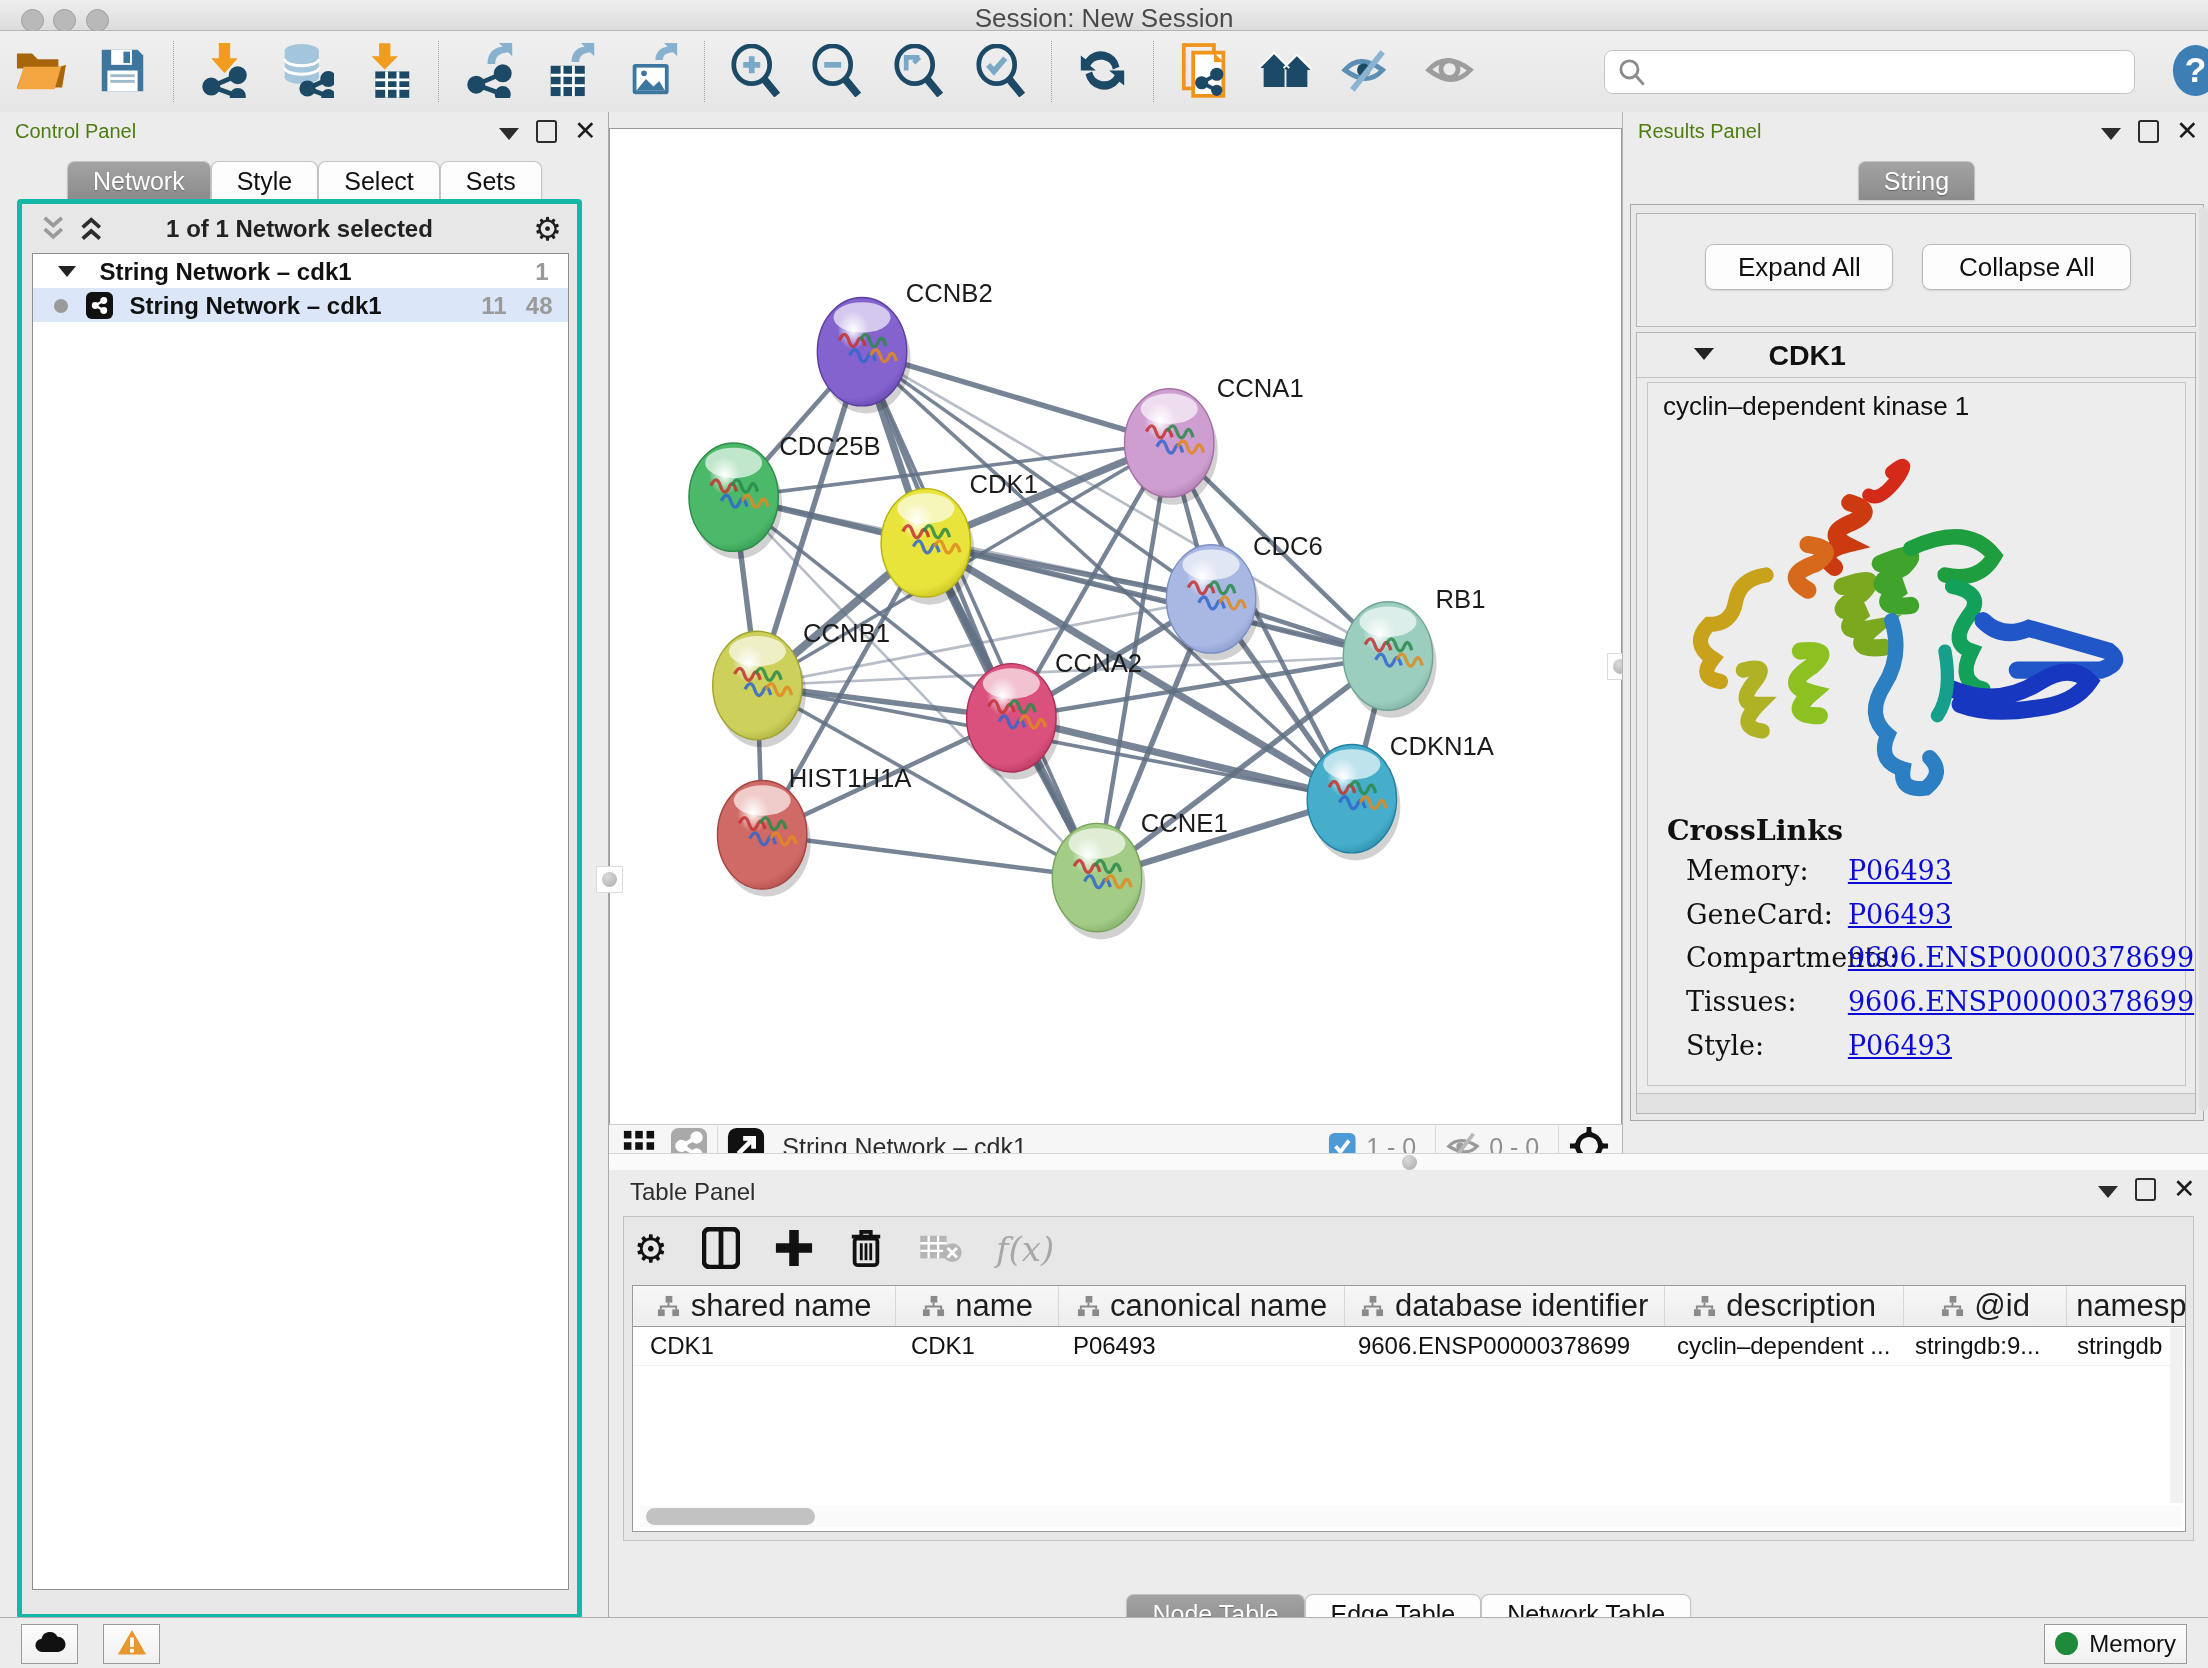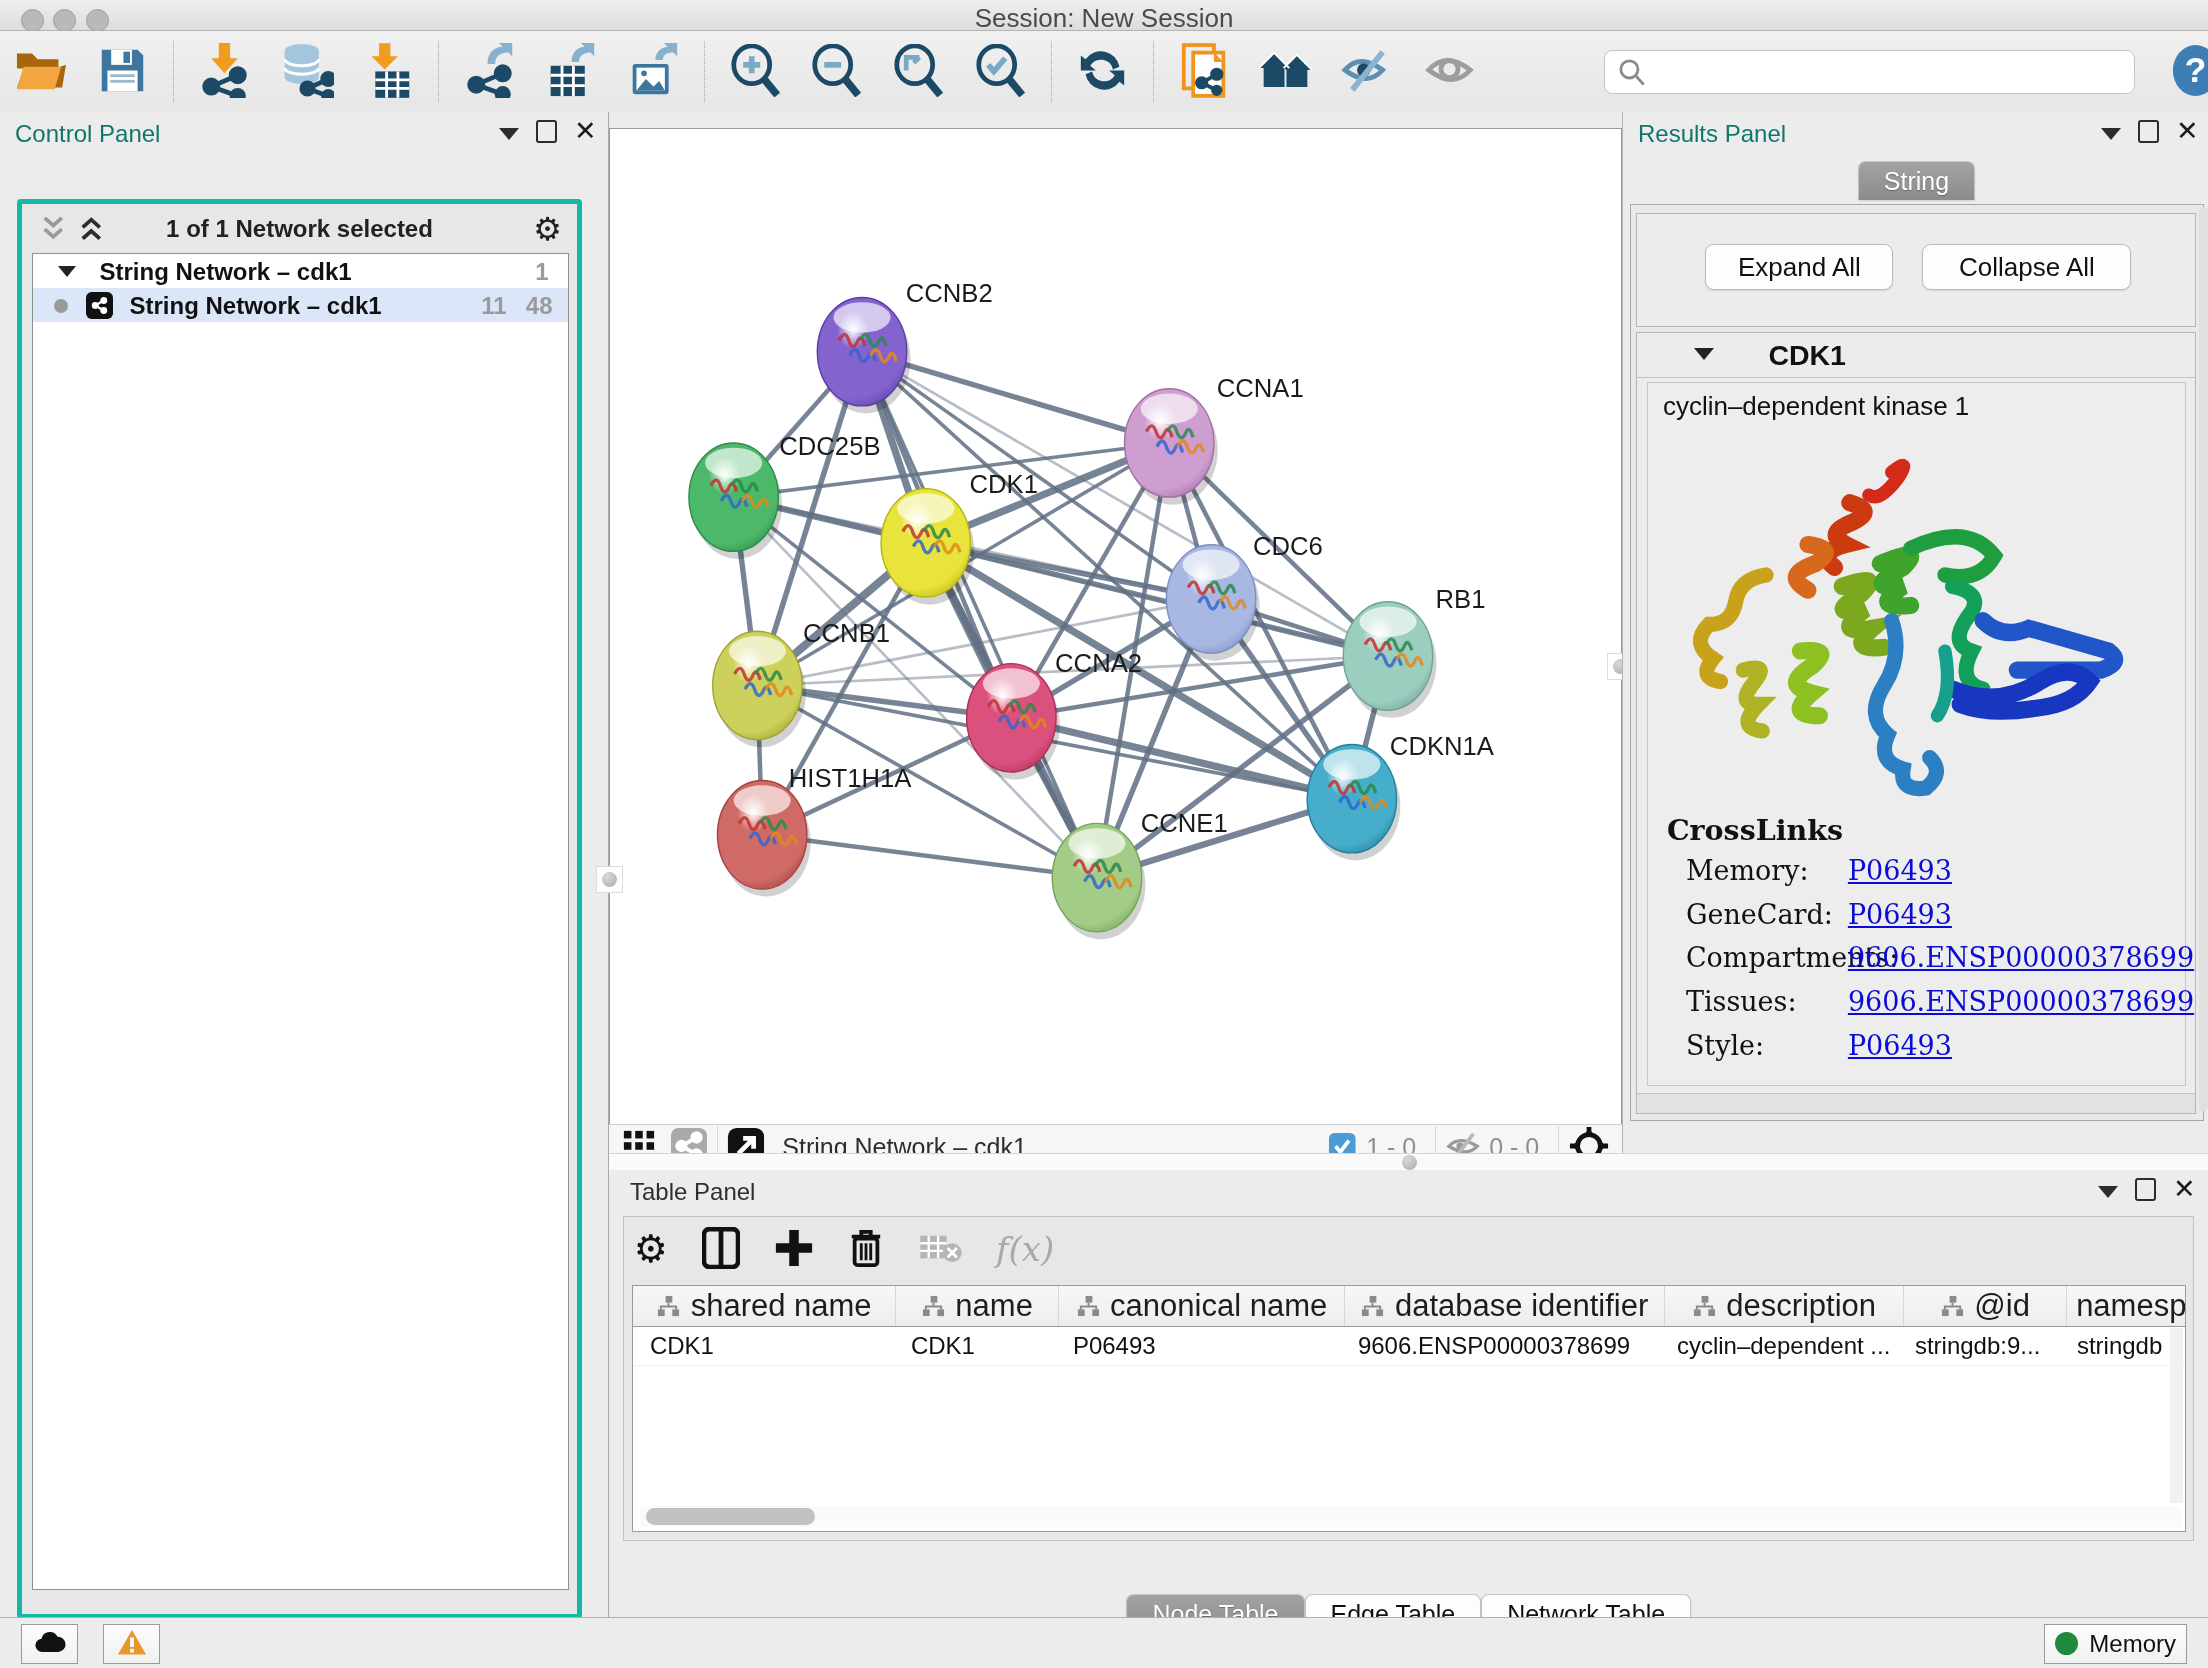--- a/index.html
+++ b/index.html
@@ -24,21 +24,21 @@
   .search-wrap{margin-left:114px;position:relative;flex:0 0 auto;}
   .search-input{width:466px;height:42px;border:1px solid #c3c3c3;border-radius:8.6px;
     font-size:25px;padding:0 13.3px 0 49px;background:#fff;color:#333;outline:none;}
   .search-glass{position:absolute;left:13.3px;top:8.6px;}
   .help-btn{margin-left:36px;flex:0 0 auto;}
   
   .main{position:absolute;left:0;top:112px;width:2208px;height:1505px;background:#ececec;}
   .control-panel{position:absolute;left:0;top:0;width:608px;height:1505px;
     border-right:1px solid #aaa;background:#ececec;}
   .panel-titlebar{position:relative;height:42px;}
-  .panel-title{position:absolute;left:15px;top:7.6px;font-size:24px;color:#0f766e;}
+  .panel-title{position:absolute;left:15px;top:7.6px;font-size:20px;color:#4d7c0f;}
   .panel-ctrls{position:absolute;right:11.4px;top:7.6px;display:flex;gap:17px;align-items:center;}
   .pc-min{width:0;height:0;border-left:10.5px solid transparent;border-right:10.5px solid transparent;
     border-top:12.4px solid #2c2c2c;margin-top:5.7px;}
   .pc-float{width:17px;height:19px;border:2.9px solid #2c2c2c;border-radius:2.9px;}
   .pc-close{font-size:27px;font-weight:bold;color:#1c1c1c;line-height:19px;}
   .tabs-row{position:absolute;left:67px;top:49px;display:flex;}
   .tabs-row.res{left:0;right:0;justify-content:center;}
   .tab{height:38px;line-height:38px;padding:0 25px;font-size:25px;background:#fdfdfd;
     border:1px solid #c4c4c4;border-bottom:none;border-radius:7.6px 7.6px 0 0;color:#111;
     box-shadow:0 1px 1.9px rgba(0,0,0,.12);}
@@ -312,20 +312,26 @@
 
   <div class="control-panel">
     <div class="panel-titlebar">
       <div class="panel-title">Control Panel</div>
       <div class="panel-ctrls">
         <div class="pc-min"></div>
         <div class="pc-float"></div>
         <div class="pc-close">✕</div>
       </div>
     </div>
+    <div class="tabs-row">
+      <div class="tab sel">Network</div>
+      <div class="tab">Style</div>
+      <div class="tab">Select</div>
+      <div class="tab">Sets</div>
+    </div>
     <div class="cp-inner">
       <div class="cp-statusrow">
         <span class="chev" style="left:17px"><svg width="28.5" height="28.5" viewBox="0 0 30 30">
               <path d="M6 4 l9 8 9-8 M6 16 l9 8 9-8" stroke="#9a9a9a" stroke-width="4" fill="none"></path>
             </svg></span>
         <span class="chev" style="left:55px"><svg width="28.5" height="28.5" viewBox="0 0 30 30">
               <path d="M6 26 l9-8 9 8 M6 14 l9-8 9 8" stroke="#2c2c2c" stroke-width="4" fill="none"></path>
             </svg></span>
         <div class="cp-status">1 of 1 Network selected</div>
         <div class="cp-gear">⚙</div>

